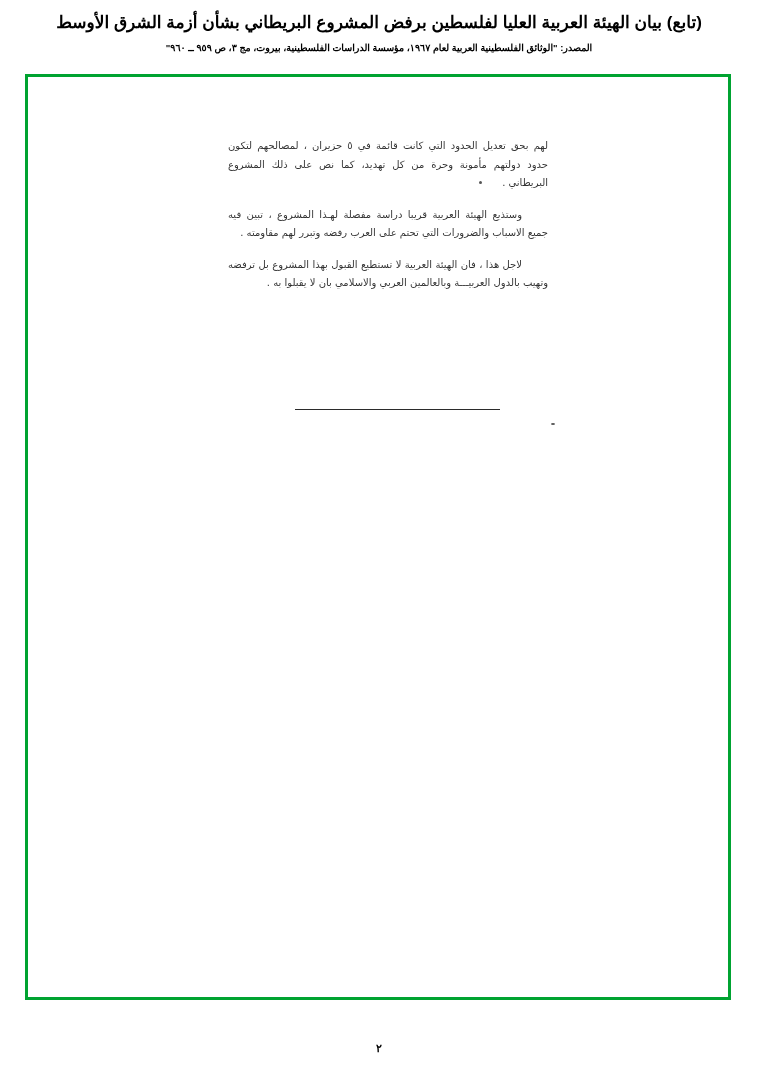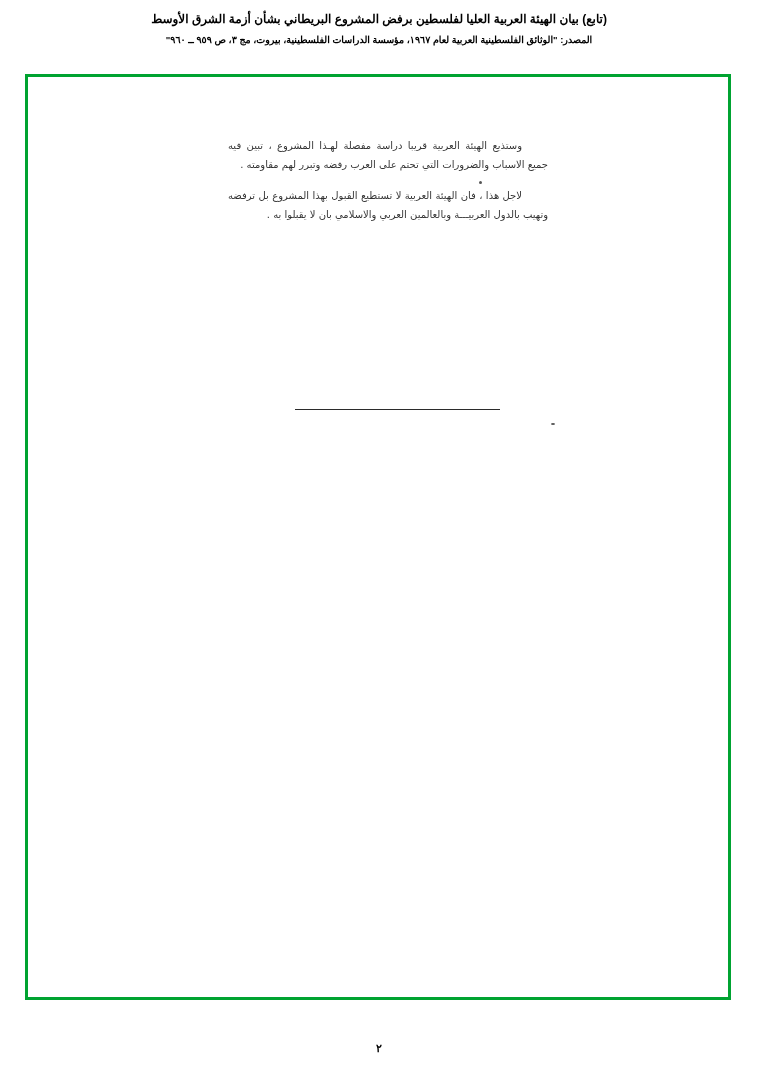--- a/index.html
+++ b/index.html
@@ -23,21 +23,21 @@
 
   
   .header {
     position: absolute;
     top: 10px;
     left: 0;
     right: 0;
     text-align: center;
   }
   .header-title {
-    font-size: 12px;
+    font-size: 17px;
     font-weight: bold;
     line-height: 1.5;
     letter-spacing: 0px;
     direction: rtl;
     padding: 0 40px;
   }
   .header-source {
     margin-top: 6px;
     font-size: 9.5px;
     font-weight: bold;
@@ -120,20 +120,21 @@
     <div class="header-title">(تابع) بيان الهيئة العربية العليا لفلسطين برفض المشروع البريطاني بشأن أزمة الشرق الأوسط</div>
     <div class="header-source">المصدر: "الوثائق الفلسطينية العربية لعام ١٩٦٧، مؤسسة الدراسات الفلسطينية، بيروت، مج ٣، ص ٩٥٩ ــ ٩٦٠"</div>
   </div>
 
   <div class="frame">
 
     <div class="scan">
       <div class="speck speck-a"></div>
       <div class="speck speck-b"></div>
 
+      <p class="para">لهم بحق تعديل الحدود التي كانت قائمة في ٥ حزيران ، لمصالحهم لتكون حدود دولتهم مأمونة وحرة من كل تهديد، كما نص على ذلك المشروع البريطاني .</p>
 
       <p class="para indent">وستذيع الهيئة العربية قريبا دراسة مفصلة لهـذا المشروع ، تبين فيه جميع الاسباب والضرورات التي تحتم على العرب رفضه وتبرر لهم مقاومته .</p>
 
       <p class="para indent">لاجل هذا ، فان الهيئة العربية لا تستطيع القبول بهذا المشروع بل ترفضه وتهيب بالدول العربيـــة وبالعالمين العربي والاسلامي بان لا يقبلوا به .</p>
     </div>
 
     <div class="rule"></div>
 
   </div>
 

